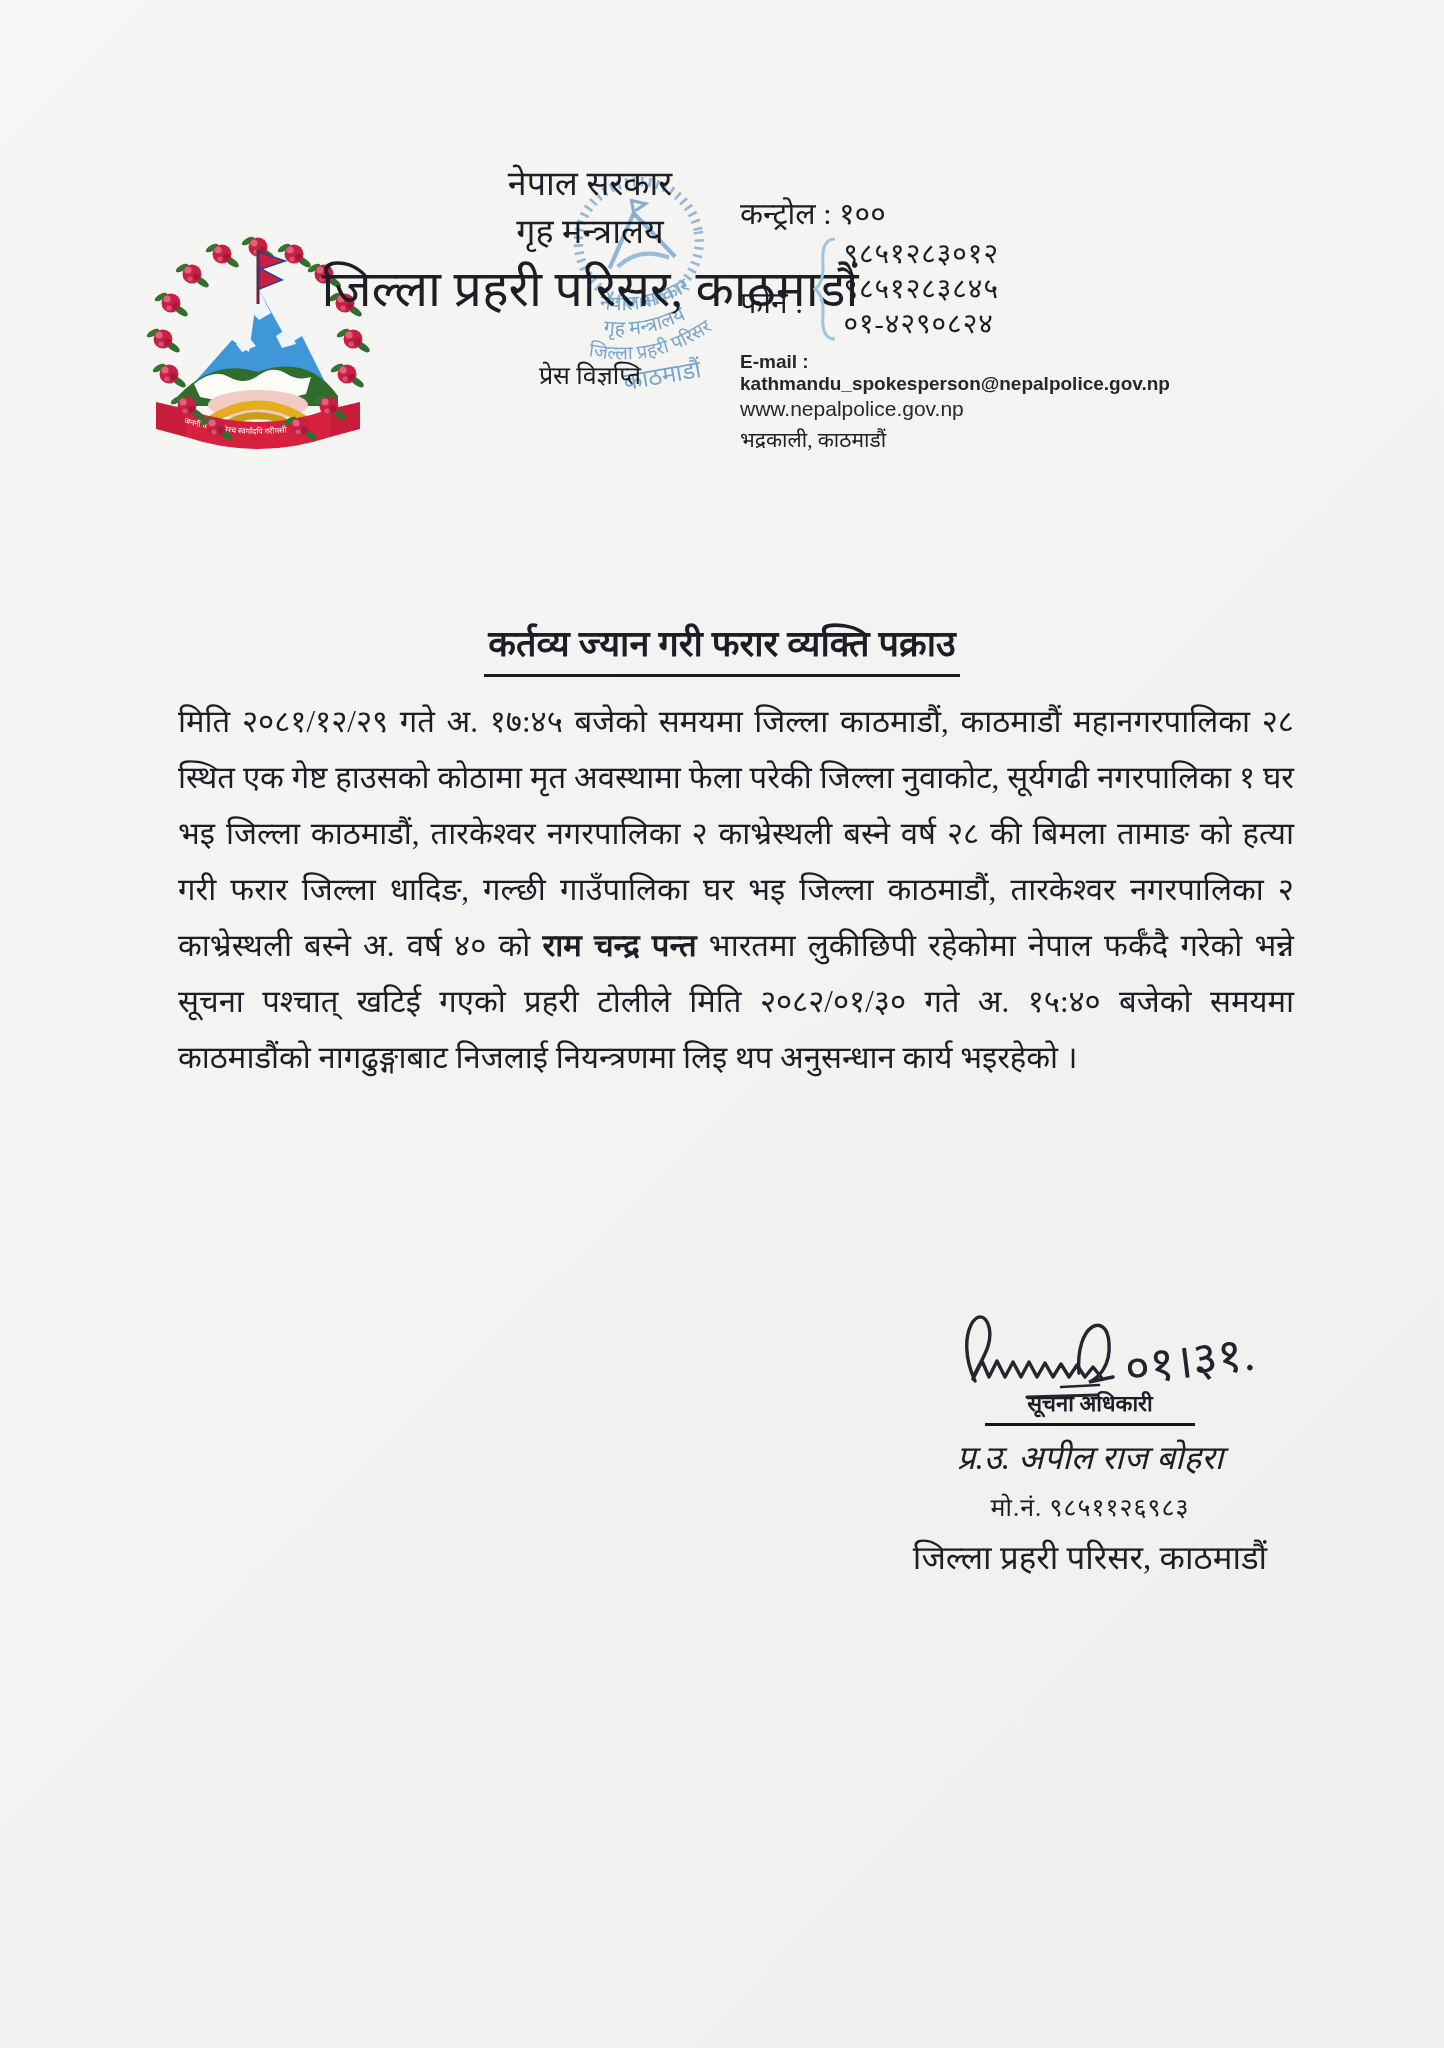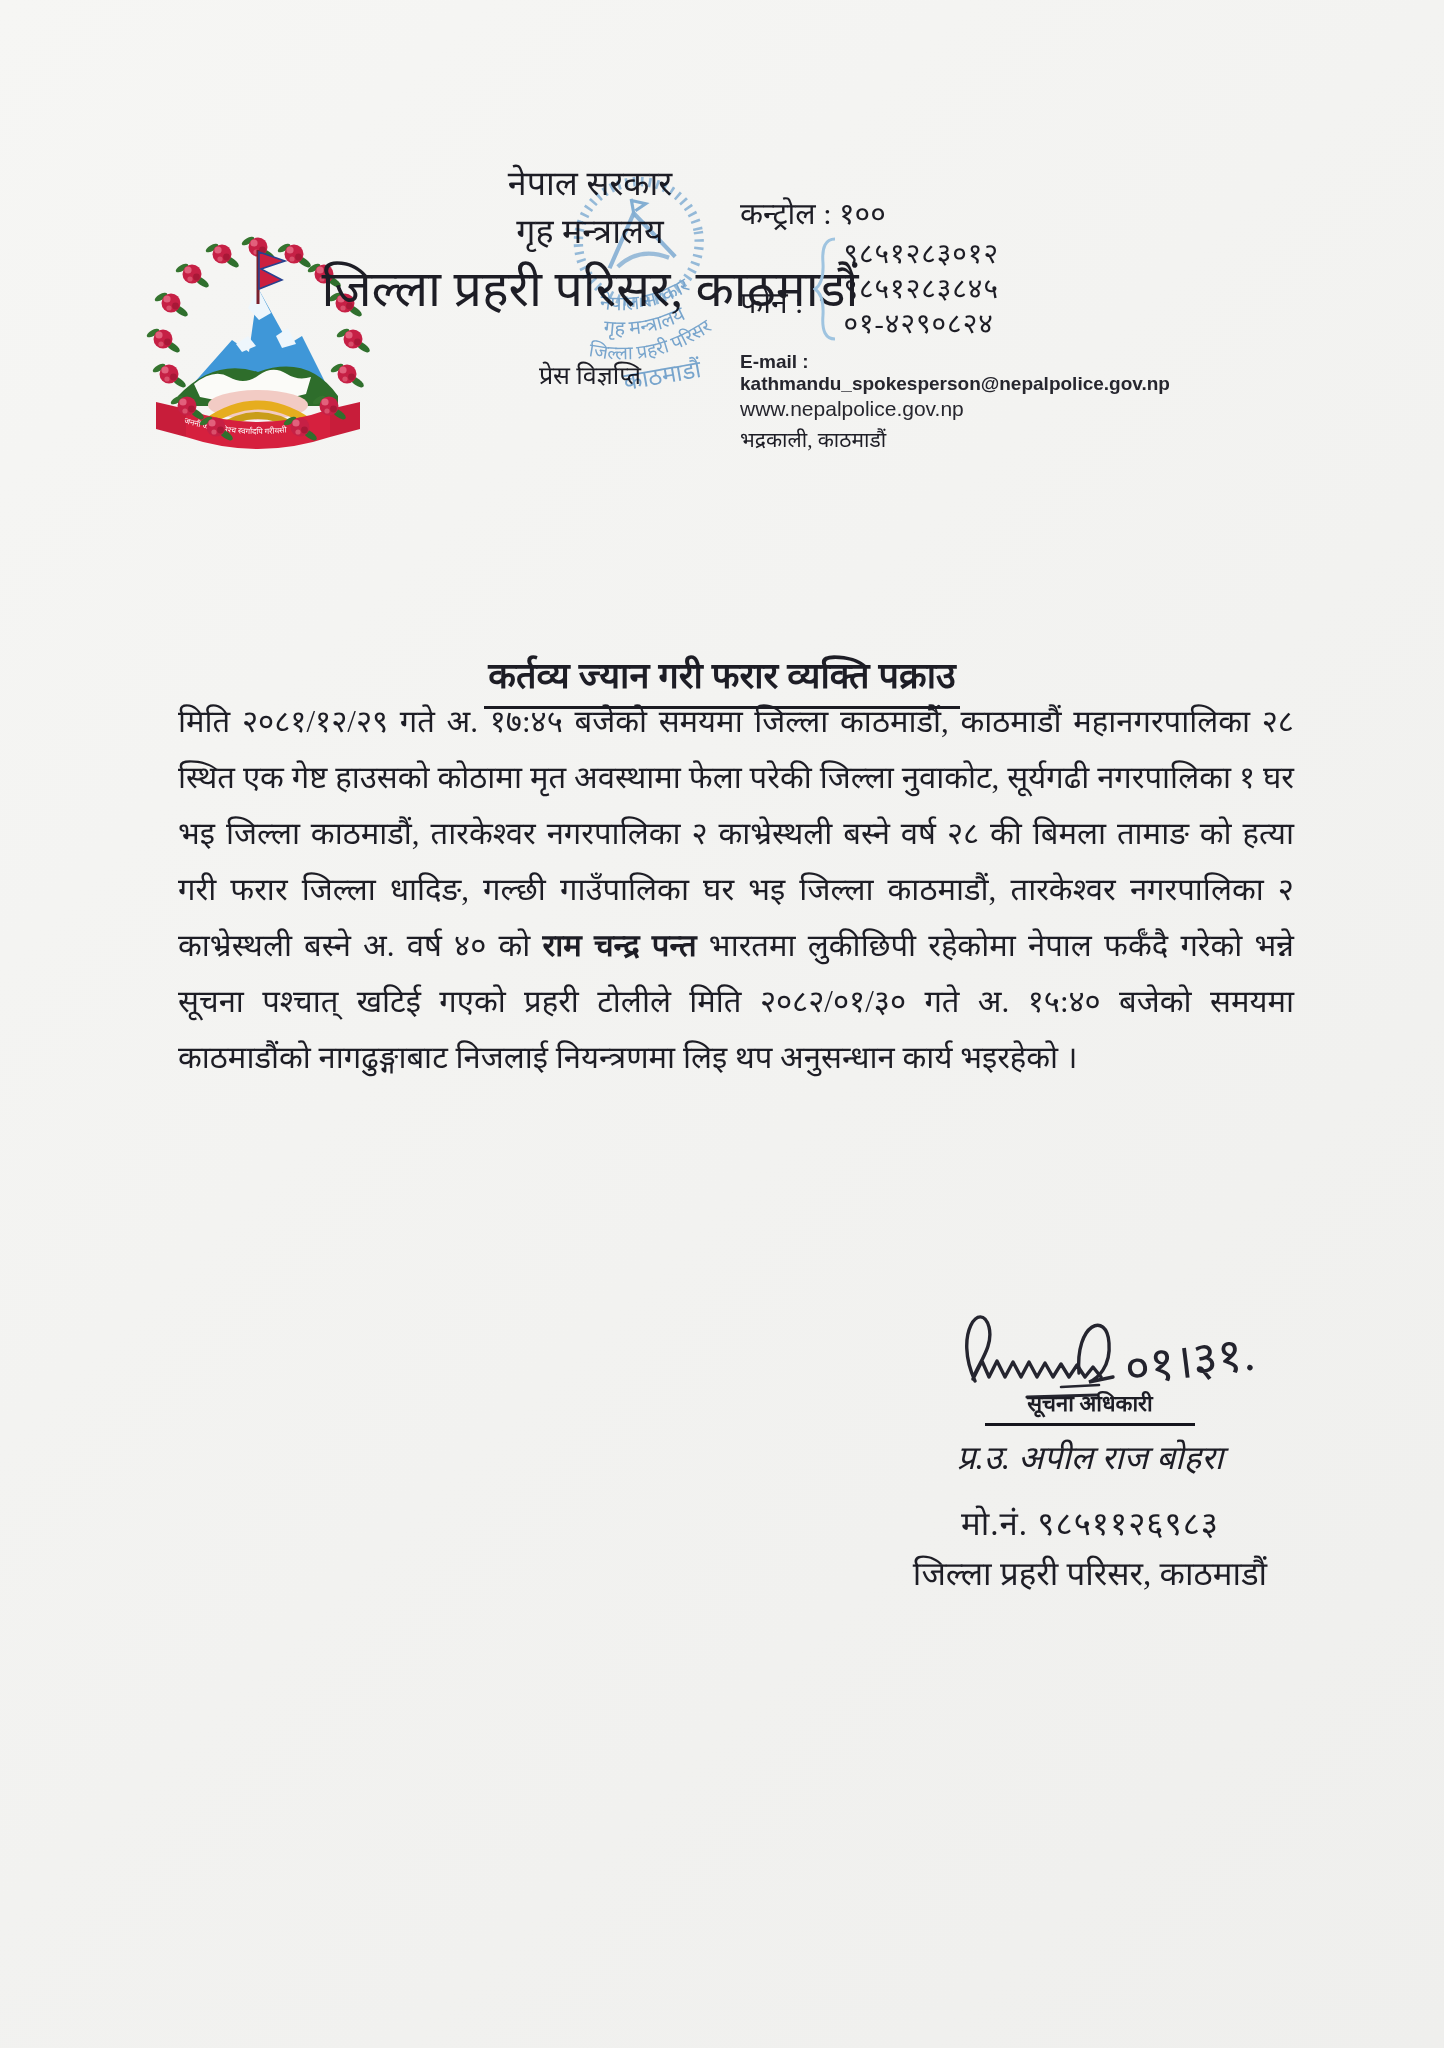--- a/index.html
+++ b/index.html
@@ -33,33 +33,33 @@
   .phone-label{font-size:30px;margin-top:26px;}
   .brace{width:26px;height:104px;margin:0 4px 0 10px;}
   .phones{font-size:28px;line-height:35px;letter-spacing:1px;}
   .email-line{font-family:"Liberation Sans","DejaVu Sans",sans-serif;font-size:19px;font-weight:700;margin-top:10px;color:#26262e;}
   .web-line{font-family:"Liberation Sans","DejaVu Sans",sans-serif;font-size:21px;font-weight:400;color:#26262e;margin-top:2px;}
   .addr-line{font-size:21px;margin-top:4px;}
   
   .date-line{position:absolute;right:152px;top:515px;font-size:34px;}
   .title-wrap{position:absolute;left:0;top:618px;width:1444px;text-align:center;}
   .title{display:inline-block;font-size:36px;font-weight:700;
-         border-bottom:3px solid #1b1b22;padding:0 4px 7px 4px;margin-top:32px;}
+         border-bottom:3px solid #1b1b22;padding:0 4px 7px 4px;}
   .body-text{
     position:absolute;left:178px;top:694px;width:1116px;
     font-size:31px;line-height:56px;text-align:justify;
   }
   .body-text .bold{font-weight:700;}
   
   .sig-block{position:absolute;left:855px;top:1285px;width:470px;text-align:center;z-index:2;}
   .sig-svg{width:470px;height:128px;display:block;}
   .sig-role{font-size:22px;font-weight:700;margin-top:-26px;}
   .sig-rule{width:210px;border:none;border-top:3px solid #15151d;margin:6px auto 10px auto;}
   .sig-name{font-size:33px;line-height:44px;font-style:italic;}
-  .sig-mob{font-size:33px;line-height:44px;margin-top:22px;letter-spacing:1px;}
+  .sig-mob{font-size:25px;line-height:44px;margin-top:6px;letter-spacing:1px;}
   .sig-office{font-size:33px;line-height:44px;margin-top:6px;}
 </style>
 </head>
 <body>
 
 <div class="page">
 
   <svg class="emblem" viewBox="0 0 240 230">
     <defs>
       <g id="flw">

